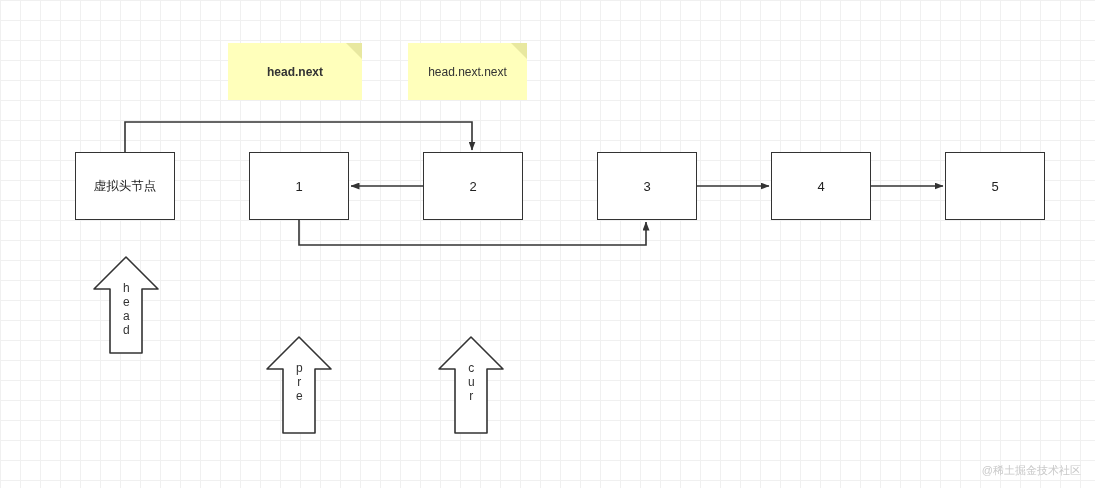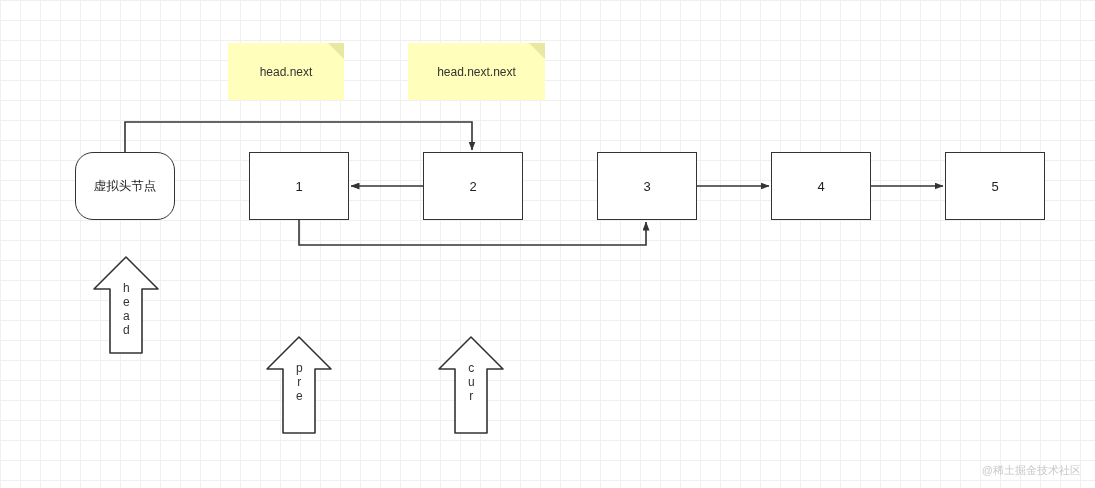--- a/index.html
+++ b/index.html
@@ -30,21 +30,20 @@
     border: 1.5px solid #333333;
     background: #ffffff;
     display: flex;
     align-items: center;
     justify-content: center;
     font-size: 13px;
     color: #222222;
   }
   .node.cjk {
     font-size: 12.5px;
-    border-radius: 18px;
   }
   .note {
     position: absolute;
     box-sizing: border-box;
     background: #ffffbb;
     display: flex;
     align-items: center;
     justify-content: center;
     font-size: 12px;
     color: #333333;
@@ -114,26 +113,26 @@
 
     <path d="M 423 186 L 351 186" fill="none" stroke="#333333" stroke-width="1.6" marker-end="url(#arrowhead)"></path>
 
     <path d="M 299 220 L 299 245 L 646 245 L 646 222" fill="none" stroke="#333333" stroke-width="1.6" marker-end="url(#arrowhead)"></path>
 
     <path d="M 697 186 L 769 186" fill="none" stroke="#333333" stroke-width="1.6" marker-end="url(#arrowhead)"></path>
 
     <path d="M 871 186 L 943 186" fill="none" stroke="#333333" stroke-width="1.6" marker-end="url(#arrowhead)"></path>
   </svg>
 
-  <div class="note" style="left:228px; top:43px; width:116px; height:57px;">
+  <div class="note" style="left:228px; top:43px; width:134px; height:57px;font-weight:bold;">
     <span class="fold"></span>
     <span>head.next</span>
   </div>
 
-  <div class="note" style="left:408px; top:43px; width:137px; height:57px;">
+  <div class="note" style="left:408px; top:43px; width:119px; height:57px;">
     <span class="fold"></span>
     <span>head.next.next</span>
   </div>
 
   <div class="node cjk" style="left:75px; top:152px; width:100px; height:68px;">
     <span>虚拟头节点</span>
   </div>
 
   <div class="node" style="left:249px; top:152px; width:100px; height:68px;">
     <span>1</span>

